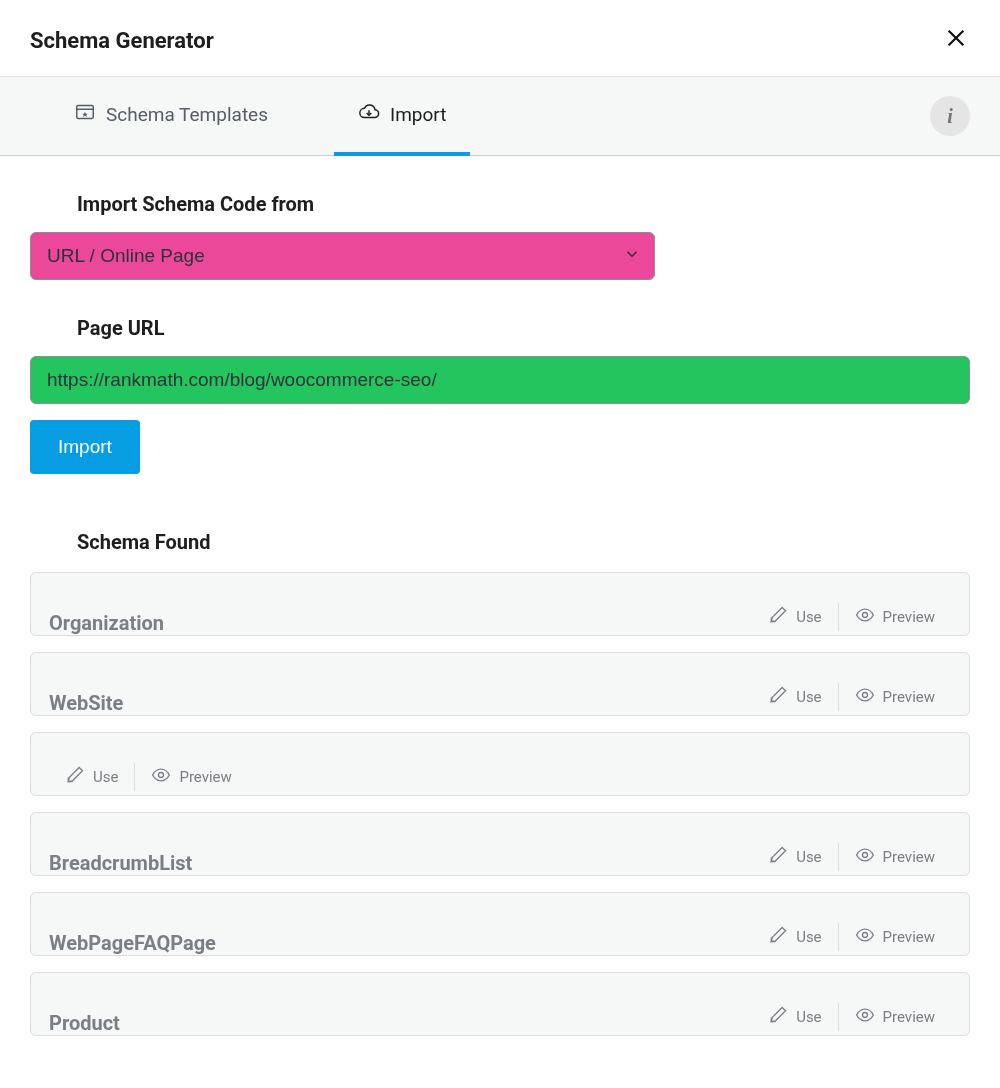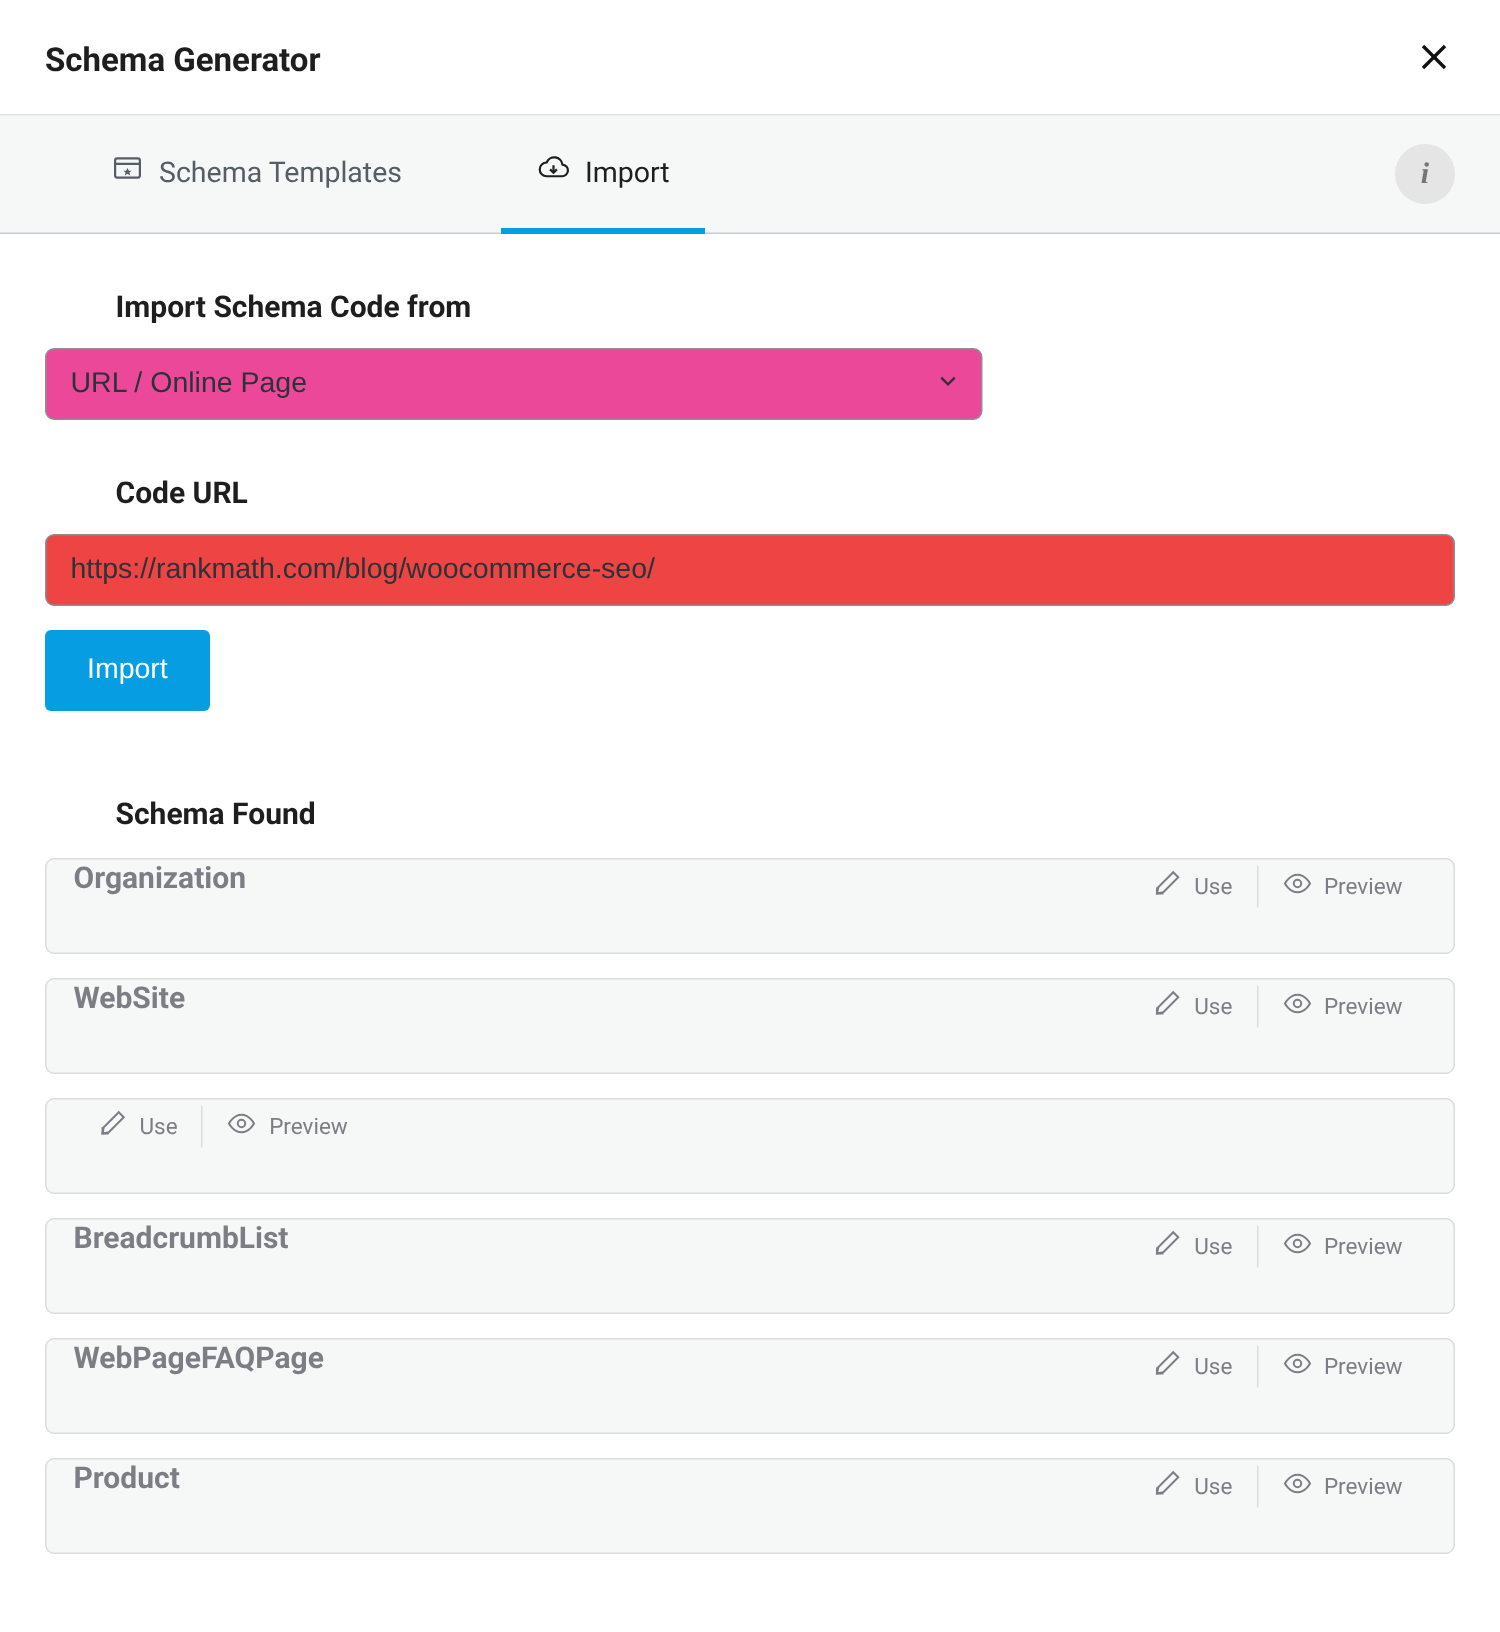--- a/index.html
+++ b/index.html
@@ -113,21 +113,21 @@
   .select-chevron svg { width: 18px; height: 18px; stroke: #2c3338; stroke-width: 2; fill: none; }
 
   .url-input {
     width: 100%;
     height: 48px;
     border: 1px solid #8c8f94;
     border-radius: 6px;
     padding: 0 16px;
     font-size: 19px;
     color: #2c3338;
-    background: #ef4444;
+    background: #22c55e;
     margin-bottom: 16px;
   }
   .primary-btn {
     background: #069de3;
     color: #fff;
     border: none;
     border-radius: 4px;
     font-size: 19px;
     padding: 16px 28px;
     cursor: pointer;
@@ -138,21 +138,21 @@
     display: flex;
     flex-direction: column;
     gap: 16px;
     margin-top: 18px;
   }
   .schema-row {
     background: #f6f7f7;
     border: 1px solid #dcdcde;
     border-radius: 6px;
     display: flex;
-    align-items: flex-start;
+    align-items: flex-end;
     padding: 0 18px;
     height: 64px;
   }
   .schema-name {
     font-size: 20px;
     font-weight: 700;
     color: #7b7f85;
     flex: 1;
   }
   .row-actions {
@@ -221,21 +221,21 @@
   <div class="section-label">Import Schema Code from</div>
   <div class="select-wrap">
     <input class="select" readonly="" value="URL / Online Page" style="">
     <span class="select-chevron">
       <svg viewBox="0 0 24 24">
           <polyline points="6,9 12,15 18,9"></polyline>
         </svg>
     </span>
   </div>
 
-  <div class="section-label">Code URL</div>
+  <div class="section-label">Page URL</div>
   <input class="url-input" type="text" value="https://rankmath.com/blog/woocommerce-seo/" style="">
   <button class="primary-btn">Import</button>
 
   <div class="section-label">Schema Found</div>
 
   <div class="schema-list" id="schema-list">
   <div class="schema-row">
     <div class="schema-name">Organization</div>
     <div class="row-actions">
       <div class="row-action">

